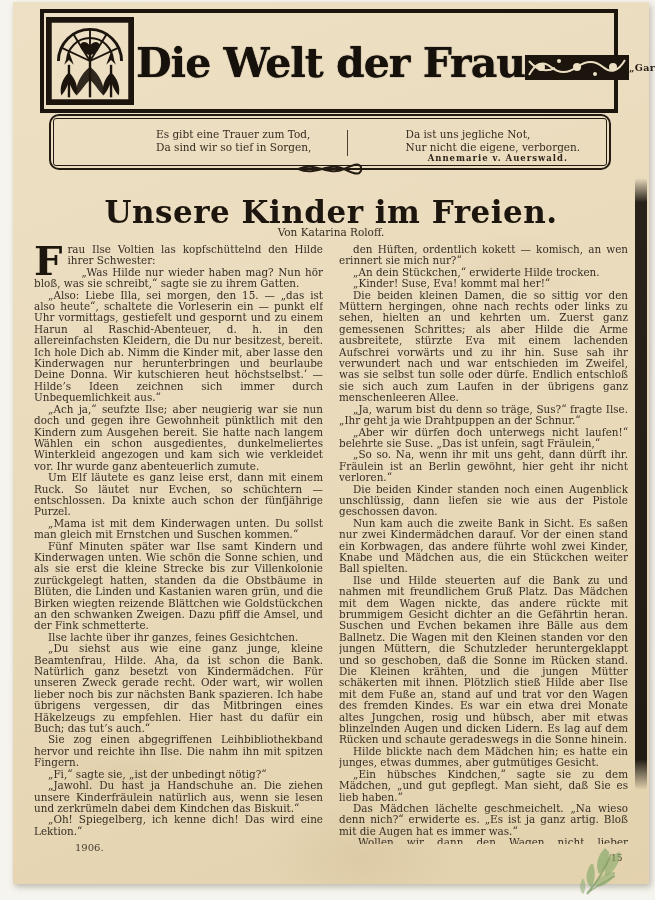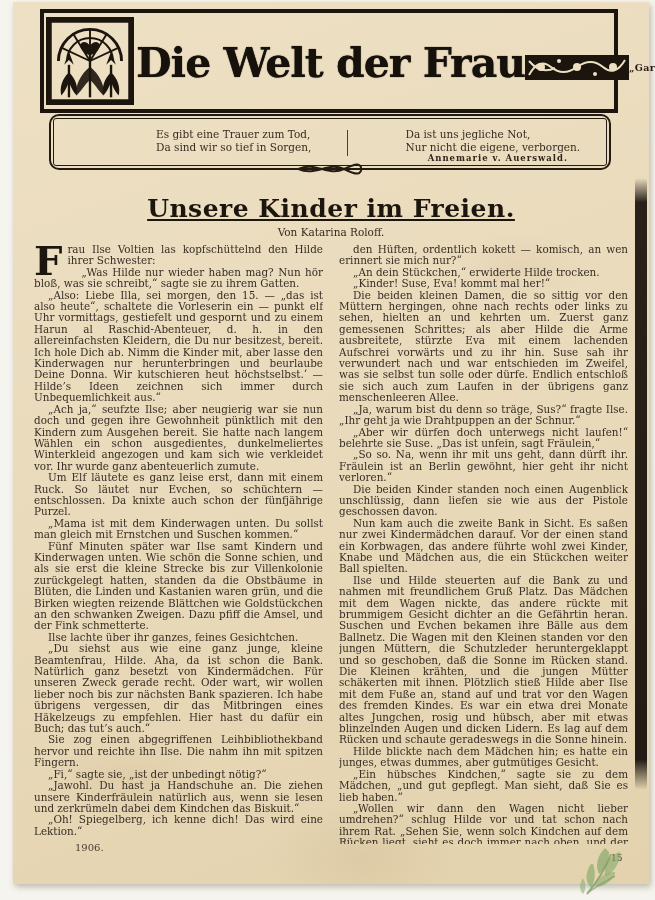--- a/index.html
+++ b/index.html
@@ -66,23 +66,22 @@
     position:absolute; right:38px; bottom:2px;
     font-size:8.5px; font-weight:bold; letter-spacing:1px; color:#2e261c;
   }
   .twist {
     position:absolute; left:50%; bottom:-9px; transform:translateX(-50%);
     width:64px; height:16px; background:transparent;
   }
   
   .article-title {
     position:absolute; left:0; top:192px; width:100%;
-    text-align:center; font-size:25px; font-weight:bold; letter-spacing:.5px;
+    text-align:center; font-size:31px; font-weight:bold; letter-spacing:.5px;
     color:#1d160e;
-    text-decoration:underline;
   }
   .article-byline {
     position:absolute; left:0; top:224px; width:100%;
     text-align:center; font-size:10.5px; font-weight:normal; color:#342b20;
   }
   .columns {
     position:absolute; left:21px; top:242px; width:594px; height:600px;
     display:flex; gap:16px; overflow:hidden;
   }
   .col { width:289px; height:100%; overflow:hidden; text-align:justify;
@@ -247,20 +246,21 @@
           <p>„Kinder!  Suse, Eva! kommt mal her!“</p>
           <p>Die beiden kleinen Damen, die so sittig vor den Müttern hergingen, ohne nach rechts oder links zu sehen, hielten an und kehrten um.  Zuerst ganz gemessenen Schrittes; als aber Hilde die Arme ausbreitete, stürzte Eva mit einem lachenden Aufschrei vorwärts und zu ihr hin.  Suse sah ihr verwundert nach und war entschieden im Zweifel, was sie selbst tun solle oder dürfe.  Endlich entschloß sie sich auch zum Laufen in der übrigens ganz menschenleeren Allee.</p>
           <p>„Ja, warum bist du denn so träge, Sus?“ fragte Ilse. „Ihr geht ja wie Drahtpuppen an der Schnur.“</p>
           <p>„Aber wir dürfen doch unterwegs nicht laufen!“ belehrte sie Suse.  „Das ist unfein, sagt Fräulein,“</p>
           <p>„So so.  Na, wenn ihr mit uns geht, dann dürft ihr. Fräulein ist an Berlin gewöhnt, hier geht ihr nicht verloren.“</p>
           <p>Die beiden Kinder standen noch einen Augenblick unschlüssig, dann liefen sie wie aus der Pistole geschossen davon.</p>
           <p>Nun kam auch die zweite Bank in Sicht.  Es saßen nur zwei Kindermädchen darauf.  Vor der einen stand ein Korbwagen, das andere führte wohl zwei Kinder, Knabe und Mädchen aus, die ein Stückchen weiter Ball spielten.</p>
           <p>Ilse und Hilde steuerten auf die Bank zu und nahmen mit freundlichem Gruß Platz.  Das Mädchen mit dem Wagen nickte, das andere rückte mit brummigem Gesicht dichter an die Gefährtin heran.  Suschen und Evchen bekamen ihre Bälle aus dem Ballnetz.  Die Wagen mit den Kleinen standen vor den jungen Müttern, die Schutzleder heruntergeklappt und so geschoben, daß die Sonne im Rücken stand.  Die Kleinen krähten, und die jungen Mütter schäkerten mit ihnen.  Plötzlich stieß Hilde aber Ilse mit dem Fuße an, stand auf und trat vor den Wagen des fremden Kindes.  Es war ein etwa drei Monate altes Jungchen, rosig und hübsch, aber mit etwas blinzelnden Augen und dicken Lidern.  Es lag auf dem Rücken und schaute geradeswegs in die Sonne hinein.</p>
           <p>Hilde blickte nach dem Mädchen hin; es hatte ein junges, etwas dummes, aber gutmütiges Gesicht.</p>
           <p>„Ein hübsches Kindchen,“ sagte sie zu dem Mädchen, „und gut gepflegt.  Man sieht, daß Sie es lieb haben.“</p>
+          <p>Das Mädchen lächelte geschmeichelt.  „Na wieso denn nich?“ erwiderte es.  „Es ist ja ganz artig.  Bloß mit die Augen hat es immer was.“</p>
           <p>„Wollen wir dann den Wagen nicht lieber umdrehen?“ schlug Hilde vor und tat schon nach ihrem Rat.  „Sehen Sie, wenn solch Kindchen auf dem Rücken liegt, sieht es doch immer nach oben, und der Himmel ist jetzt auch ohne Sonne sehr hell; der würde Sie auch blenden. — Und solch Kindchen hat noch sehr zarte Augen,“ fuhr Hilde, immer in einem freundschaftlichen Tone, fort, „die entzünden sich leicht bei zu vielem</p>
         </div>
     </div>
   </div>
 
   <div class="footer-year">1906.</div>
   <div class="footer-page">15</div>
 
   <div class="stamp">
     <svg viewBox="0 0 76 56">

